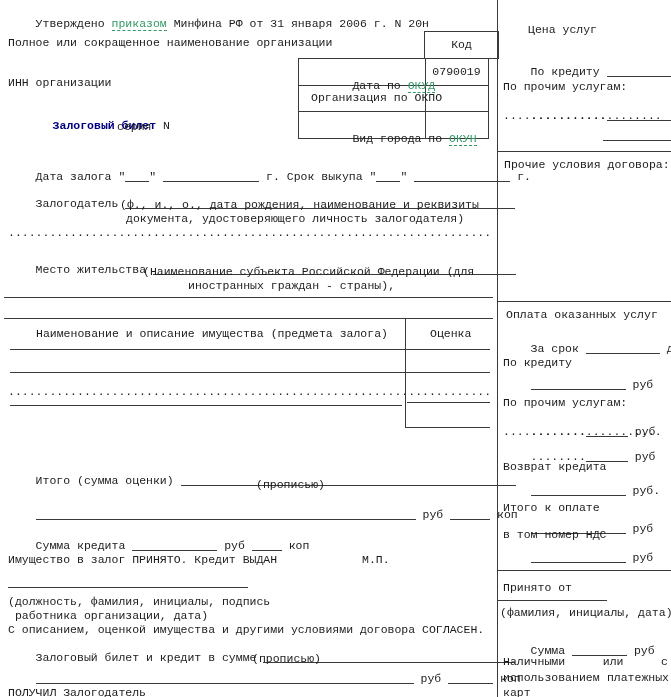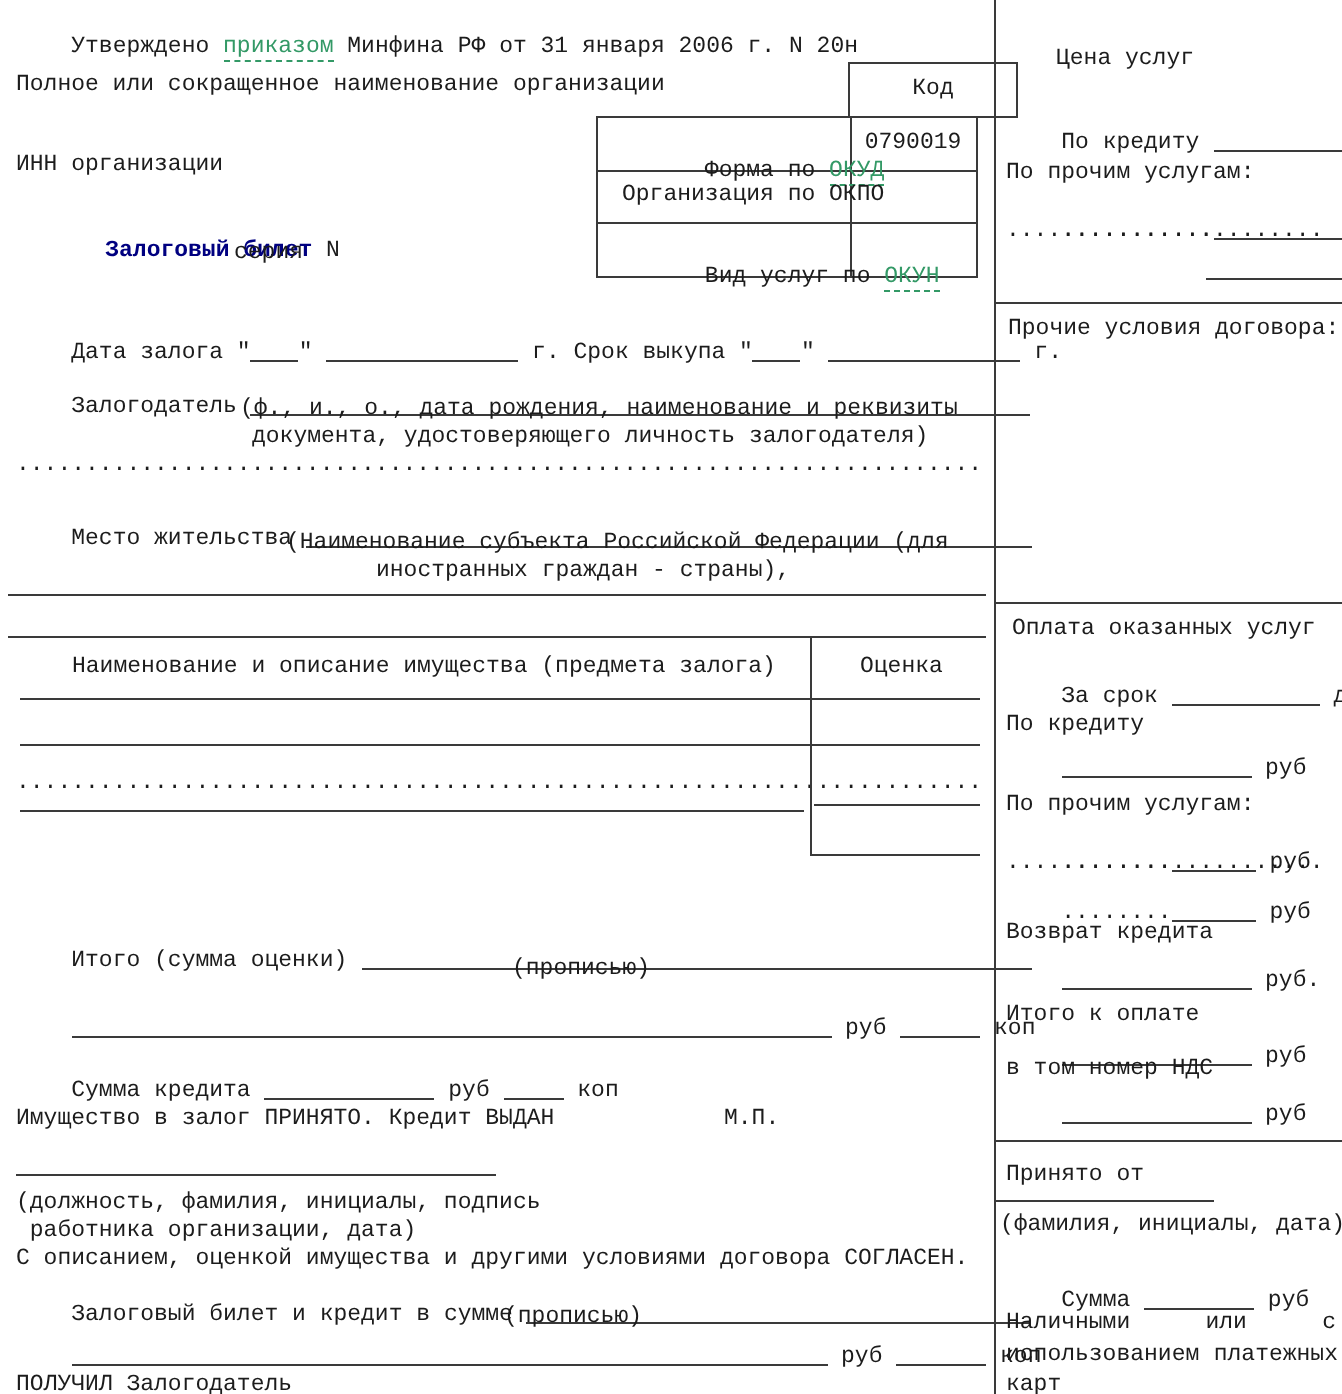--- a/index.html
+++ b/index.html
@@ -26,34 +26,34 @@
 <div class="page">
 
   <div class="vl" style="left:497px;top:0;height:697px"></div>
 
   <div class="t" style="left:8px;top:3px">
     <span>Утверждено </span><span class="lnk">приказом</span><span> Минфина РФ от 31 января 2006 г. N 20н</span>
   </div>
 
   <div class="t" style="left:8px;top:36px">Полное или сокращенное наименование организации</div>
 
-  <div class="box ctr" style="left:424px;top:31px;width:85px;height:28px;line-height:26px">
+  <div class="box ctr" style="left:424px;top:31px;width:75px;height:28px;line-height:26px">
     <span>Код</span>
   </div>
   <div class="box" style="left:298px;top:58px;width:191px;height:81px">
     <div class="vl" style="left:126px;top:0;height:79px"></div>
     <div class="hl" style="left:0;top:26px;width:189px"></div>
     <div class="hl" style="left:0;top:52px;width:189px"></div>
     <div class="t" style="left:12px;top:6px">
-      <span>Форма по </span><span class="lnk">ОКУД</span>
+      <span>Дата по </span><span class="lnk">ОКУД</span>
     </div>
     <div class="t ctr" style="left:126px;top:6px;width:63px">0790019</div>
     <div class="t" style="left:12px;top:32px">Организация по ОКПО</div>
     <div class="t" style="left:12px;top:59px">
-      <span>Вид услуг по </span><span class="lnk">ОКУН</span>
+      <span>Вид города по </span><span class="lnk">ОКУН</span>
     </div>
   </div>
 
   <div class="t" style="left:8px;top:76px">ИНН организации</div>
   <div class="t" style="left:25px;top:105px">
     <span class="navy">Залоговый билет</span><span> N</span>
   </div>
   <div class="t" style="left:117px;top:120px">серия</div>
 
   <div class="t" style="left:8px;top:156px">

